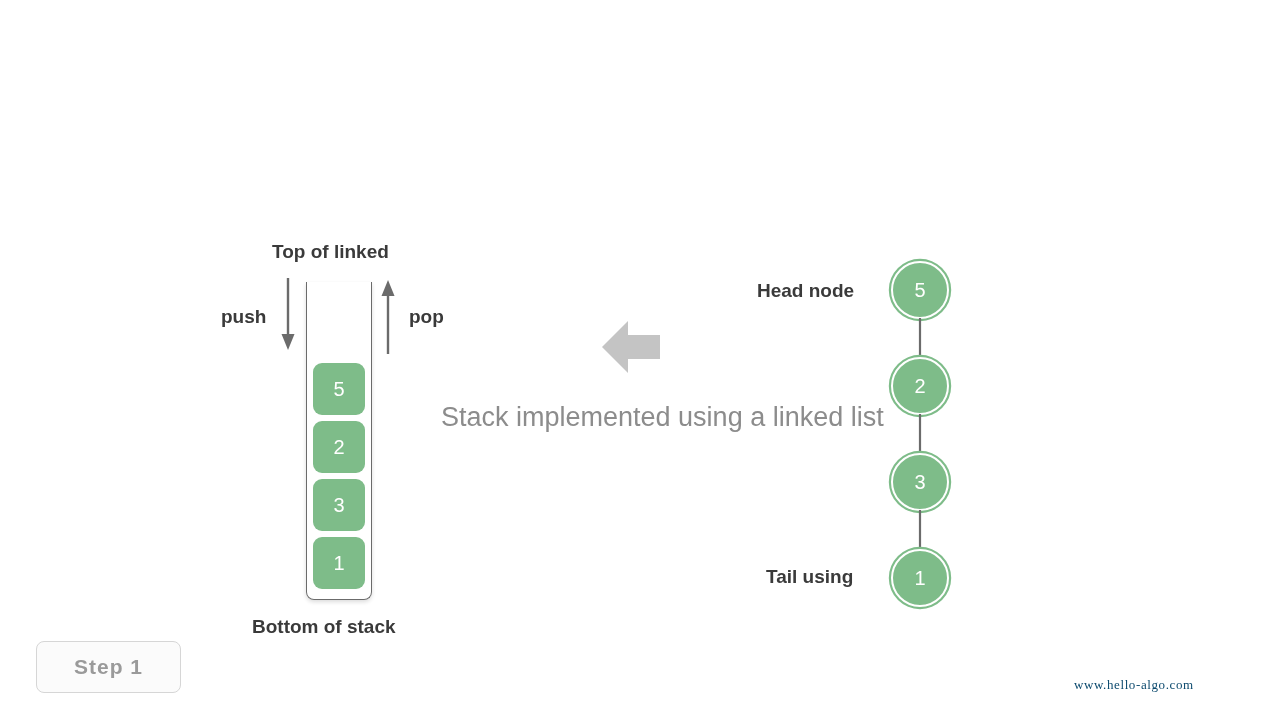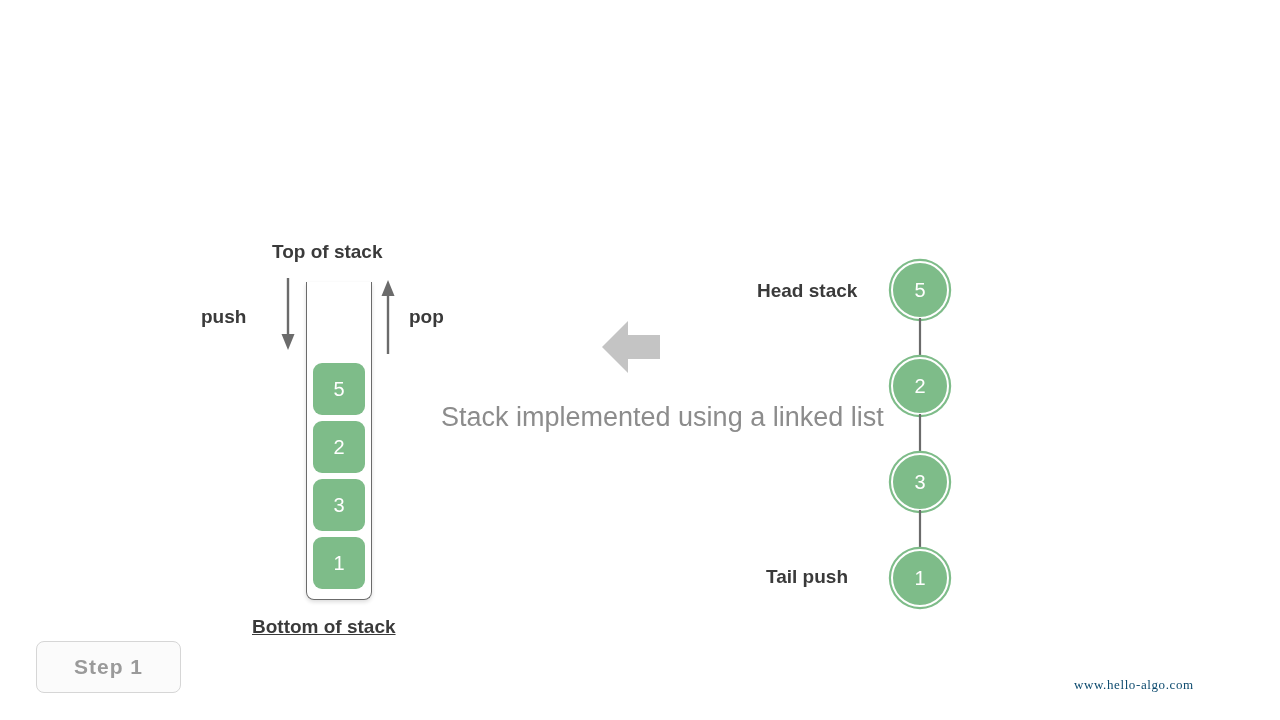--- a/index.html
+++ b/index.html
@@ -26,21 +26,21 @@
     font-size: 19px;
     color: #3a3a3a;
     white-space: nowrap;
     line-height: 1;
   }
 
   
   #stack-area { left: 0; top: 0; width: 520px; height: 720px; }
 
   .top-of-stack-label { left: 272px; top: 242px; }
-  .bottom-of-stack-label { left: 252px; top: 617px; text-decoration: underline; }
+  .bottom-of-stack-label { left: 252px; top: 617px; }
 
   
   .stack-container {
     position: absolute;
     left: 306px;
     top: 282px;
     width: 66px;
     height: 318px;
     border-left: 1.6px solid #6b6b6b;
     border-right: 1.6px solid #6b6b6b;
@@ -69,21 +69,21 @@
     font-family: "Liberation Sans", sans-serif;
     font-size: 20px;
     display: flex;
     align-items: center;
     justify-content: center;
     box-sizing: border-box;
   }
   .stack-cell:last-child { margin-bottom: 0; }
 
   
-  .push-label { left: 201px; top: 307px; text-align: right; }
+  .push-label { left: 221px; top: 307px; text-align: right; }
   .pop-label  { left: 409px; top: 307px; text-align: right; }
 
   .push-arrow-svg { left: 276px; top: 276px; }
   .pop-arrow-svg  { left: 376px; top: 276px; }
 
   
   .big-arrow-svg { left: 600px; top: 316px; }
 
   .caption {
     left: 441px;
@@ -148,21 +148,21 @@
     letter-spacing: 0.6px;
     white-space: nowrap;
     line-height: 1;
   }
 </style>
 </head>
 <body>
 
 <div class="abs" id="stack-area">
 
-  <div class="abs label-bold top-of-stack-label">Top of stack</div>
+  <div class="abs label-bold top-of-stack-label">Top of linked</div>
 
   <div class="abs label-bold push-label">push</div>
   <svg class="abs push-arrow-svg" width="24" height="80" viewBox="0 0 24 80">
     <line x1="12" y1="2" x2="12" y2="62" stroke="#6b6b6b" stroke-width="2.4"></line>
     <polygon points="12,74 5.5,58 18.5,58" fill="#6b6b6b"></polygon>
   </svg>
 
   <div class="abs label-bold pop-label">pop</div>
   <svg class="abs pop-arrow-svg" width="24" height="80" viewBox="0 0 24 80">
     <line x1="12" y1="18" x2="12" y2="78" stroke="#6b6b6b" stroke-width="2.4"></line>
@@ -182,21 +182,21 @@
 </div>
 
 <svg class="abs big-arrow-svg" width="62" height="62" viewBox="0 0 62 62">
   <polygon points="2,31 28,5 28,19 60,19 60,43 28,43 28,57" fill="#c4c4c4"></polygon>
 </svg>
 
 <div class="abs caption">Stack implemented using a linked list</div>
 
 <div class="abs" style="left:700px; top:0; width:580px; height:720px;">
 
-  <div class="abs label-bold head-node-label" style="left:57px; top:281px;">Head stack</div>
+  <div class="abs label-bold head-node-label" style="left:57px; top:281px;">Head node</div>
 
   <div class="ll-node" style="left:191px; top:261px;">5</div>
 
   <svg class="ll-arrow-svg" width="20" height="58" viewBox="0 0 20 58" style="left:210px; top:318px;">
     <line x1="10" y1="0" x2="10" y2="42" stroke="#6b6b6b" stroke-width="2.2"></line>
     <polygon points="10,54 4.5,39 15.5,39" fill="#6b6b6b"></polygon>
   </svg>
 
   <div class="ll-node" style="left:191px; top:357px;">2</div>
 
@@ -207,18 +207,18 @@
 
   <div class="ll-node" style="left:191px; top:453px;">3</div>
 
   <svg class="ll-arrow-svg" width="20" height="58" viewBox="0 0 20 58" style="left:210px; top:510px;">
     <line x1="10" y1="0" x2="10" y2="42" stroke="#6b6b6b" stroke-width="2.2"></line>
     <polygon points="10,54 4.5,39 15.5,39" fill="#6b6b6b"></polygon>
   </svg>
 
   <div class="ll-node" style="left:191px; top:549px;">1</div>
 
-  <div class="abs label-bold tail-node-label" style="left:66px; top:567px;">Tail push</div>
+  <div class="abs label-bold tail-node-label" style="left:66px; top:567px;">Tail using</div>
 </div>
 
 <div class="abs step-badge">Step  1</div>
 
 <div class="abs watermark">www.hello-algo.com</div>
 
 </body></html>

